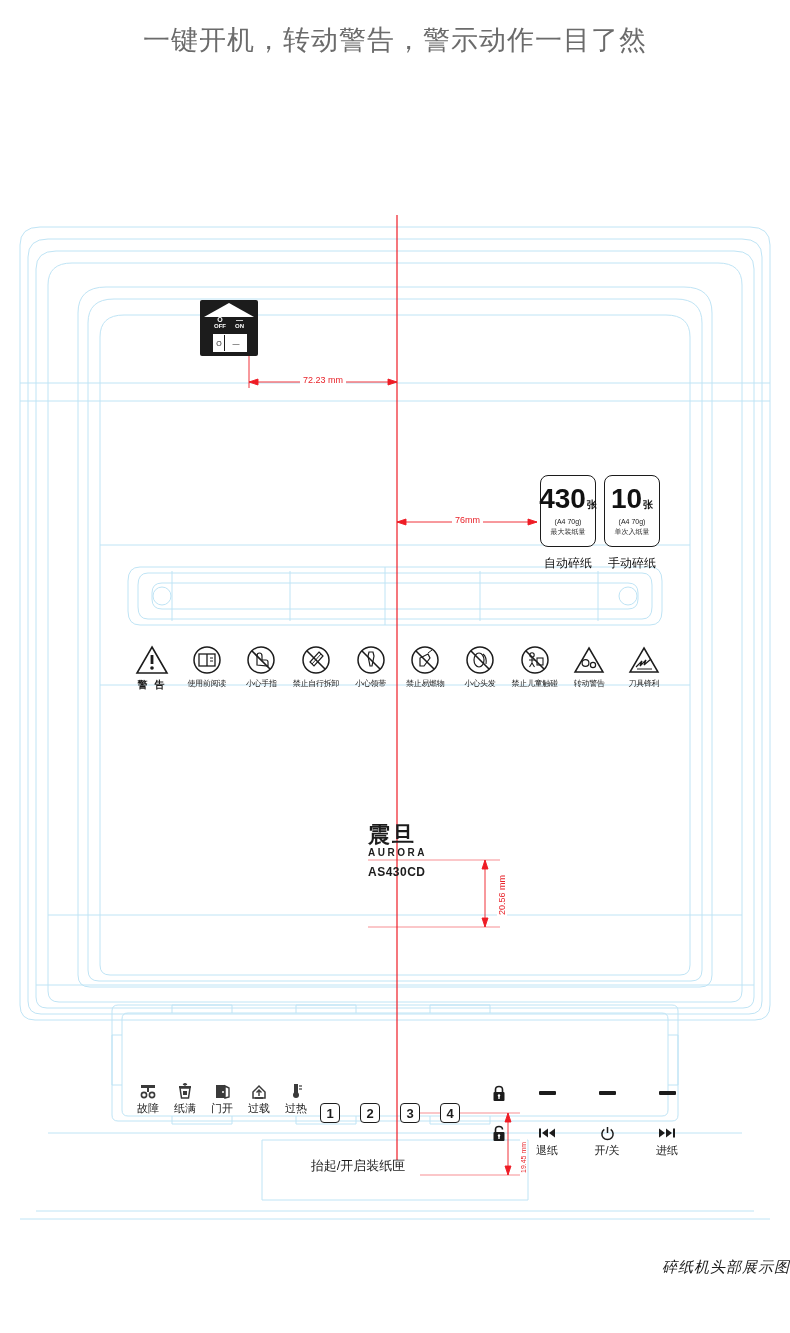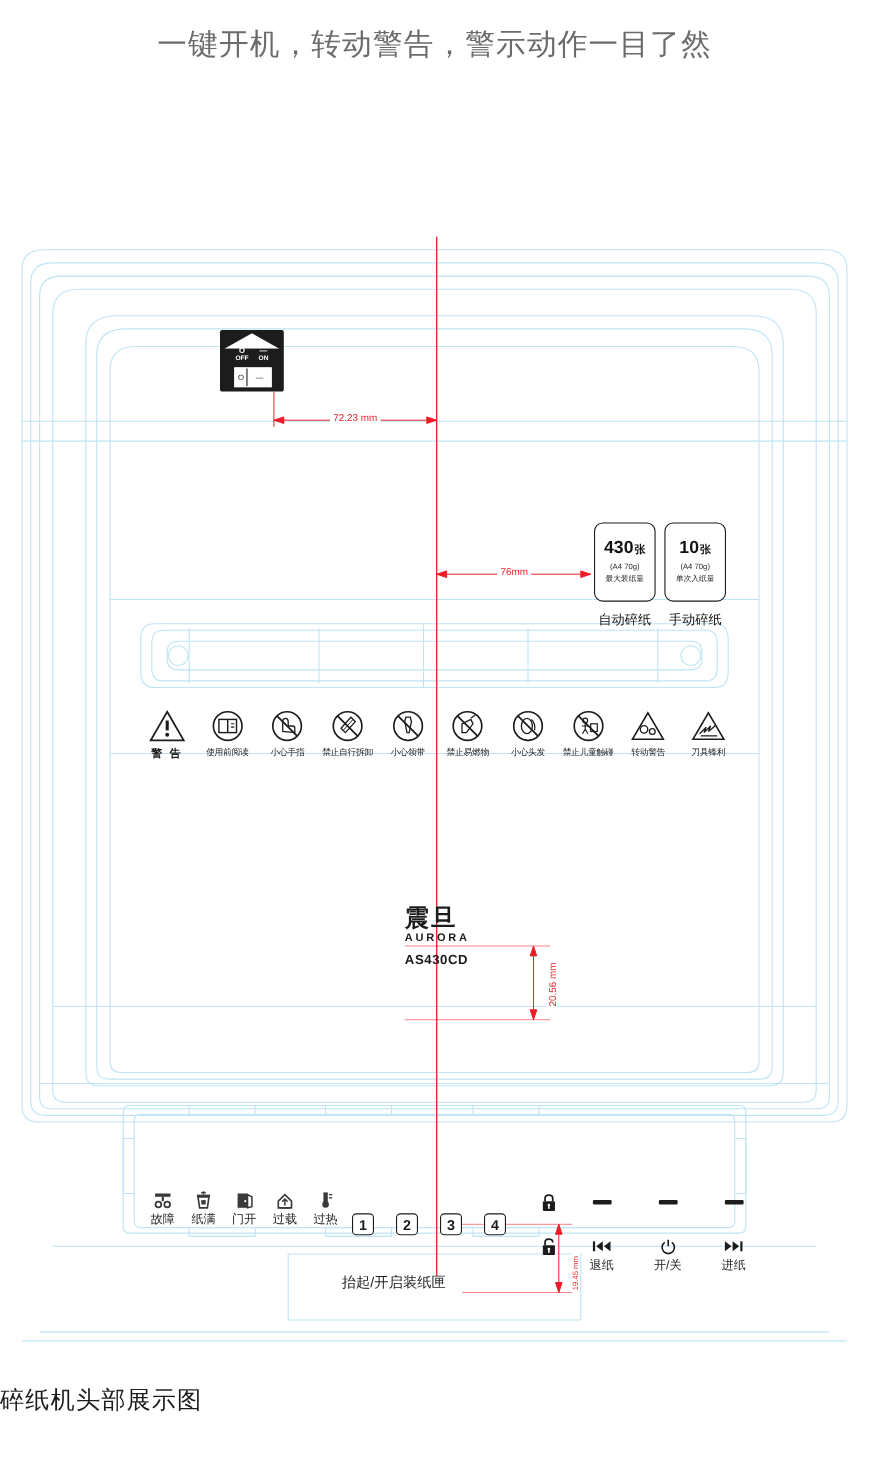--- a/index.html
+++ b/index.html
@@ -64,21 +64,21 @@
 
   
   .caps{position:absolute;left:540px;top:475px;display:flex;gap:8px;}
   .cap-wrap{text-align:center;}
   .cap-box{
     width:56px;height:72px;border:1.6px solid #1c1c1c;border-radius:8px;
     background:#fff;box-sizing:border-box;
     display:flex;flex-direction:column;align-items:center;justify-content:center;
   }
   .cap-num-row{display:flex;align-items:baseline;justify-content:center;}
-  .cap-num{font-size:16px;font-weight:bold;color:#111;line-height:1;}
+  .cap-num{font-size:28px;font-weight:bold;color:#111;line-height:1;}
   .cap-unit{font-size:10px;font-weight:bold;color:#111;margin-left:1px;}
   .cap-sub1{font-size:7px;color:#222;margin-top:5px;}
   .cap-sub2{font-size:7px;color:#222;margin-top:2px;}
   .cap-caption{font-size:12px;color:#111;margin-top:8px;font-weight:500;}
 
   
   .warn-row{
     position:absolute;left:128px;top:645px;width:540px;
     display:flex;justify-content:space-between;
   }
@@ -115,22 +115,22 @@
   .btn-lab{font-size:11px;color:#1c1c1c;margin-top:2px;white-space:nowrap;}
 
   
   .tray-label{
     position:absolute;left:0;top:1157px;width:716px;text-align:center;
     font-size:13px;color:#1c1c1c;
   }
 
   
   .footer{
-    position:absolute;left:0;top:1258px;width:790px;text-align:left;
-    font-size:22px;color:#1c1c1c;letter-spacing:1px;
+    position:absolute;left:0;top:1258px;width:790px;text-align:right;
+    font-size:15px;color:#1c1c1c;letter-spacing:1px;font-style:italic;
   }
 </style>
 </head>
 <body>
 
 <div class="page">
 
   <div class="header">
     <div class="subtitle">一键开机，转动警告，警示动作一目了然</div>
   </div>

